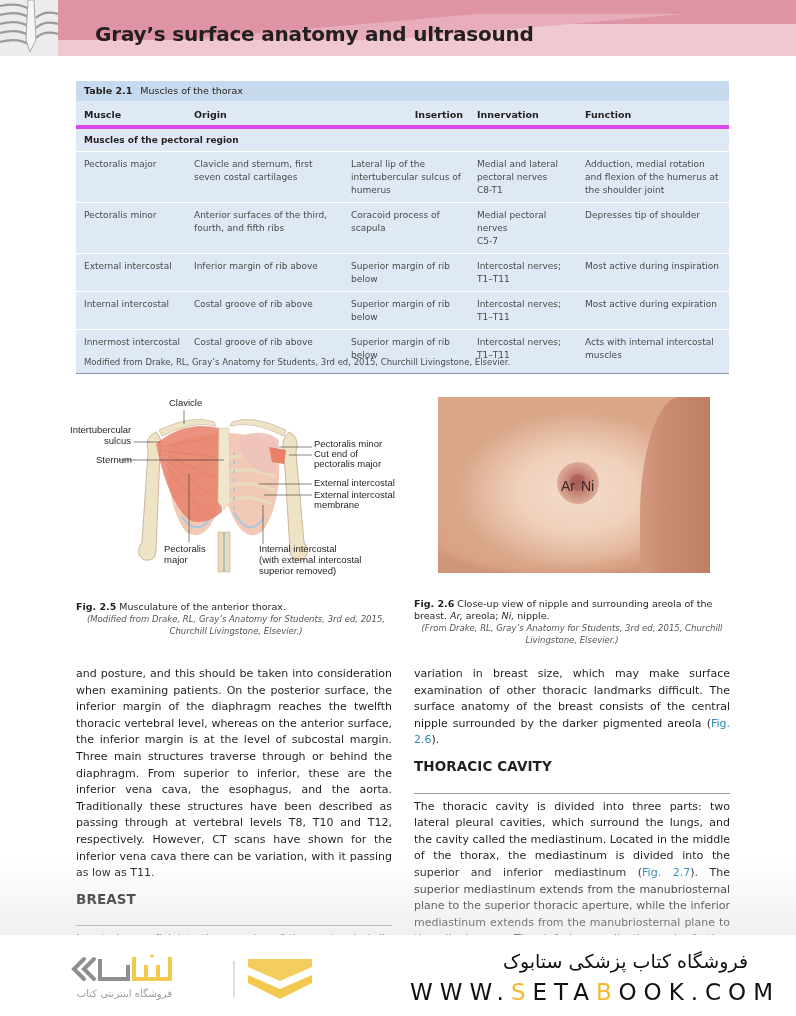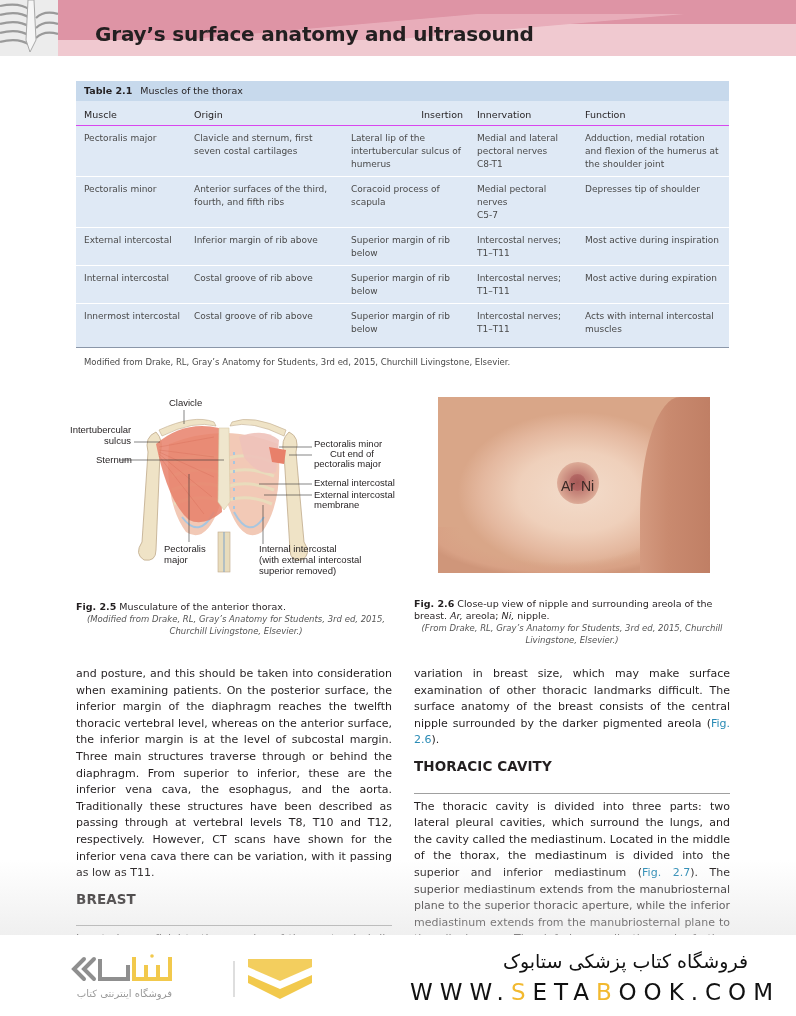--- a/index.html
+++ b/index.html
@@ -14,21 +14,21 @@
   .header-band .wedge { position: absolute; left: 0; top: 14px; width: 100%; height: 26px;
     background: linear-gradient(175deg, #de94a5 0%, #de94a5 40%, #e8adba 41%, #e8adba 60%, transparent 61%); }
   .header-title { position: absolute; left: 76px; top: 22px; font-family: "DejaVu Sans", sans-serif; font-size: 20px; font-weight: bold; color: #231f20; letter-spacing: -0.2px; margin-left: 19px; }
 
   
   .table-wrap { position: absolute; left: 76px; top: 81px; width: 653px; }
   .table-caption { height: 20px; background: #c7d9ec; font-size: 9.5px; line-height: 20px; padding-left: 8px; color: #231f20; }
   .table-caption b { font-weight: bold; margin-right: 8px; }
   .table-body { background: #dfe9f5; border-bottom: 1.5px solid #8a96a8; padding-bottom: 6px; }
   table { width: 100%; border-collapse: collapse; font-size: 9px; color: #4a4a4a; }
-  th { text-align: left; font-weight: normal; color: #231f20; padding: 8px 6px 5px 8px; font-size: 9.5px; border-bottom: 1px solid #d946ef; }
+  th { text-align: left; font-weight: bold; color: #231f20; padding: 8px 6px 5px 8px; font-size: 9.5px; border-bottom: 4px solid #d946ef; }
   td { vertical-align: top; padding: 6px 6px 5px 8px; line-height: 13px; border-bottom: 1px solid #ffffff; }
   tr.group td { font-weight: bold; color: #231f20; font-size: 9px; padding-top: 5px; padding-bottom: 4px; }
   tr.last td { border-bottom: none; }
   .c1 { width: 110px; } .c2 { width: 157px; } .c3 { width: 126px; text-align: right; } .c4 { width: 108px; }
   .table-source { position: absolute; left: 84px; top: 357px; font-size: 8.5px; color: #4a4a4a; }
 
   
   .fig25 { position: absolute; left: 64px; top: 392px; width: 340px; height: 192px; }
   .fig25 svg { position: absolute; left: 0; top: 0; }
   .lbl { position: absolute; font-family: "Liberation Sans", sans-serif; font-size: 9.5px; color: #231f20; line-height: 10px; white-space: nowrap; }
@@ -102,20 +102,23 @@
       <thead>
         <tr>
           <th class="c1">Muscle</th>
           <th class="c2">Origin</th>
           <th class="c3">Insertion</th>
           <th class="c4">Innervation</th>
           <th>Function</th>
         </tr>
       </thead>
       <tbody>
+        <tr class="group">
+          <td colspan="5">Muscles of the pectoral region</td>
+        </tr>
         <tr>
           <td>Pectoralis major</td>
           <td>Clavicle and sternum, first seven costal cartilages</td>
           <td>Lateral lip of the intertubercular sulcus of humerus</td>
           <td><span>Medial and lateral pectoral nerves</span><br><span>C8-T1</span></td>
           <td>Adduction, medial rotation and flexion of the humerus at the shoulder joint</td>
         </tr>
         <tr>
           <td>Pectoralis minor</td>
           <td>Anterior surfaces of the third, fourth, and fifth ribs</td>
@@ -205,21 +208,21 @@
       <line x1="200" y1="103" x2="248" y2="103"></line>
       <line x1="125" y1="82" x2="125" y2="150"></line>
       <line x1="199" y1="113" x2="199" y2="152"></line>
     </g>
   </svg>
   <div class="lbl" style="left:105px; top:6px;">Clavicle</div>
   <div class="lbl" style="left:6px; top:33px;">Intertubercular</div>
   <div class="lbl" style="left:40px; top:44px;">sulcus</div>
   <div class="lbl" style="left:32px; top:63px;">Sternum</div>
   <div class="lbl" style="left:250px; top:47px;">Pectoralis minor</div>
-  <div class="lbl" style="left:250px; top:57px;margin-left:16px;">Cut end of</div>
+  <div class="lbl" style="left:250px; top:57px;">Cut end of</div>
   <div class="lbl" style="left:250px; top:67px;">pectoralis major</div>
   <div class="lbl" style="left:250px; top:86px;">External intercostal</div>
   <div class="lbl" style="left:250px; top:98px;">External intercostal</div>
   <div class="lbl" style="left:250px; top:108px;">membrane</div>
   <div class="lbl" style="left:100px; top:152px;">Pectoralis</div>
   <div class="lbl" style="left:100px; top:163px;">major</div>
   <div class="lbl" style="left:195px; top:152px;">Internal intercostal</div>
   <div class="lbl" style="left:195px; top:163px;">(with external intercostal</div>
   <div class="lbl" style="left:195px; top:174px;">superior removed)</div>
 </div>

